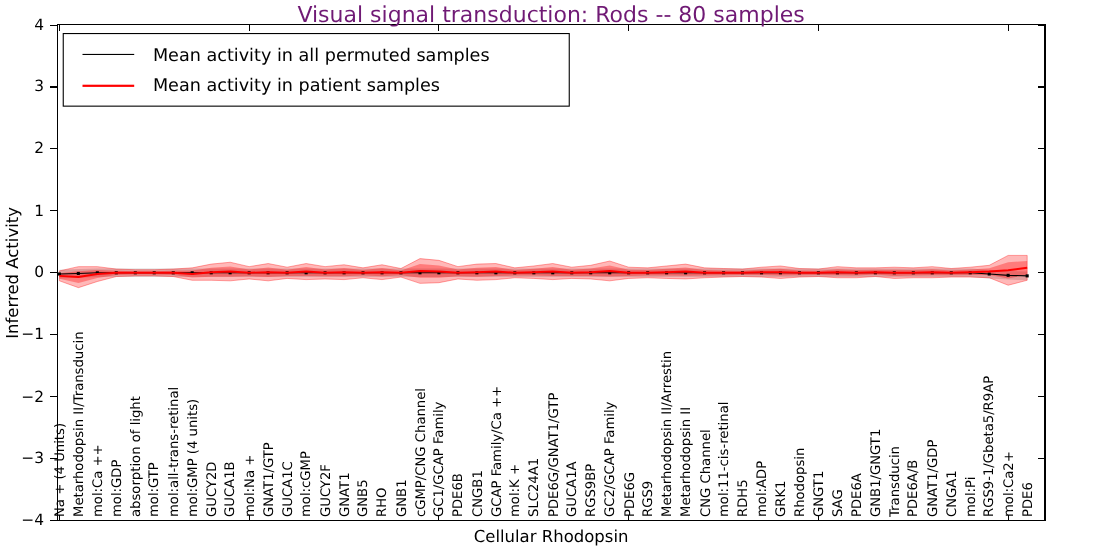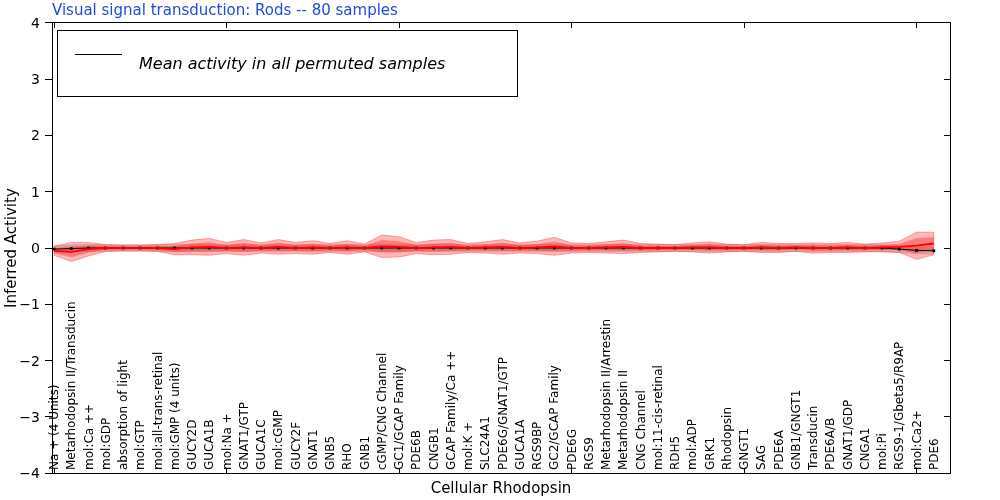--- a/index.html
+++ b/index.html
@@ -3,22 +3,22 @@
 <meta charset="utf-8">
 <style>
   html,body{margin:0;padding:0;background:#ffffff;}
   #figure{
     position:relative;width:1000px;height:500px;background:#ffffff;
     font-family:"DejaVu Sans","Liberation Sans",sans-serif;color:#000;
     overflow:hidden;
   }
   #plot-svg{position:absolute;left:0;top:0;width:1000px;height:500px;}
   .title{
-    position:absolute;left:52px;top:1px;width:898px;
-    font-size:15px;color:#1d4ed8;
+    position:absolute;left:52px;top:1px;width:898px;text-align:center;
+    font-size:20px;color:#701a75;
   }
   .ylab{
     position:absolute;left:20px;bottom:192px;
     transform:rotate(-90deg);transform-origin:0 100%;
     font-size:15px;white-space:nowrap;
   }
   .xlab{
     position:absolute;left:52px;top:479px;width:898px;text-align:center;
     font-size:15px;
   }
@@ -29,21 +29,21 @@
   .xticklabel{
     position:absolute;
     transform:rotate(-90deg);transform-origin:0 100%;
     font-size:12px;line-height:12px;white-space:nowrap;
   }
   .legend{
     position:absolute;left:57px;top:30px;width:461px;height:67px;
     border:1px solid #000;background:#fff;box-sizing:border-box;
     display:flex;flex-direction:column;justify-content:space-evenly;
   }
-  .legend-row{display:flex;align-items:flex-start;padding-left:17px;font-style:italic;}
+  .legend-row{display:flex;align-items:center;padding-left:17px;}
   .legend-line{display:inline-block;width:47px;margin-right:17px;flex:none;}
   .legend-line.black{border-top:1.5px solid #000;}
   .legend-line.red{border-top:2px solid #f00;}
   .legend-label{font-size:16px;}
 </style>
 </head>
 <body>
 
 <div id="figure">
   <svg id="plot-svg" viewBox="0 0 1000 500" xmlns="http://www.w3.org/2000/svg">
@@ -207,14 +207,18 @@
       <div class="xticklabel" style="left: 905.25px; bottom: 30px;">RGS9-1/Gbeta5/R9AP</div>
       <div class="xticklabel" style="left: 922.5px; bottom: 30px;">mol:Ca2+</div>
       <div class="xticklabel" style="left: 939.75px; bottom: 30px;">PDE6</div>
     </div>
 
   <div class="legend">
     <div class="legend-row">
       <span class="legend-line black"></span>
       <span class="legend-label">Mean activity in all permuted samples</span>
     </div>
+    <div class="legend-row">
+      <span class="legend-line red"></span>
+      <span class="legend-label">Mean activity in patient samples</span>
+    </div>
   </div>
 </div>
 
 </body></html>

